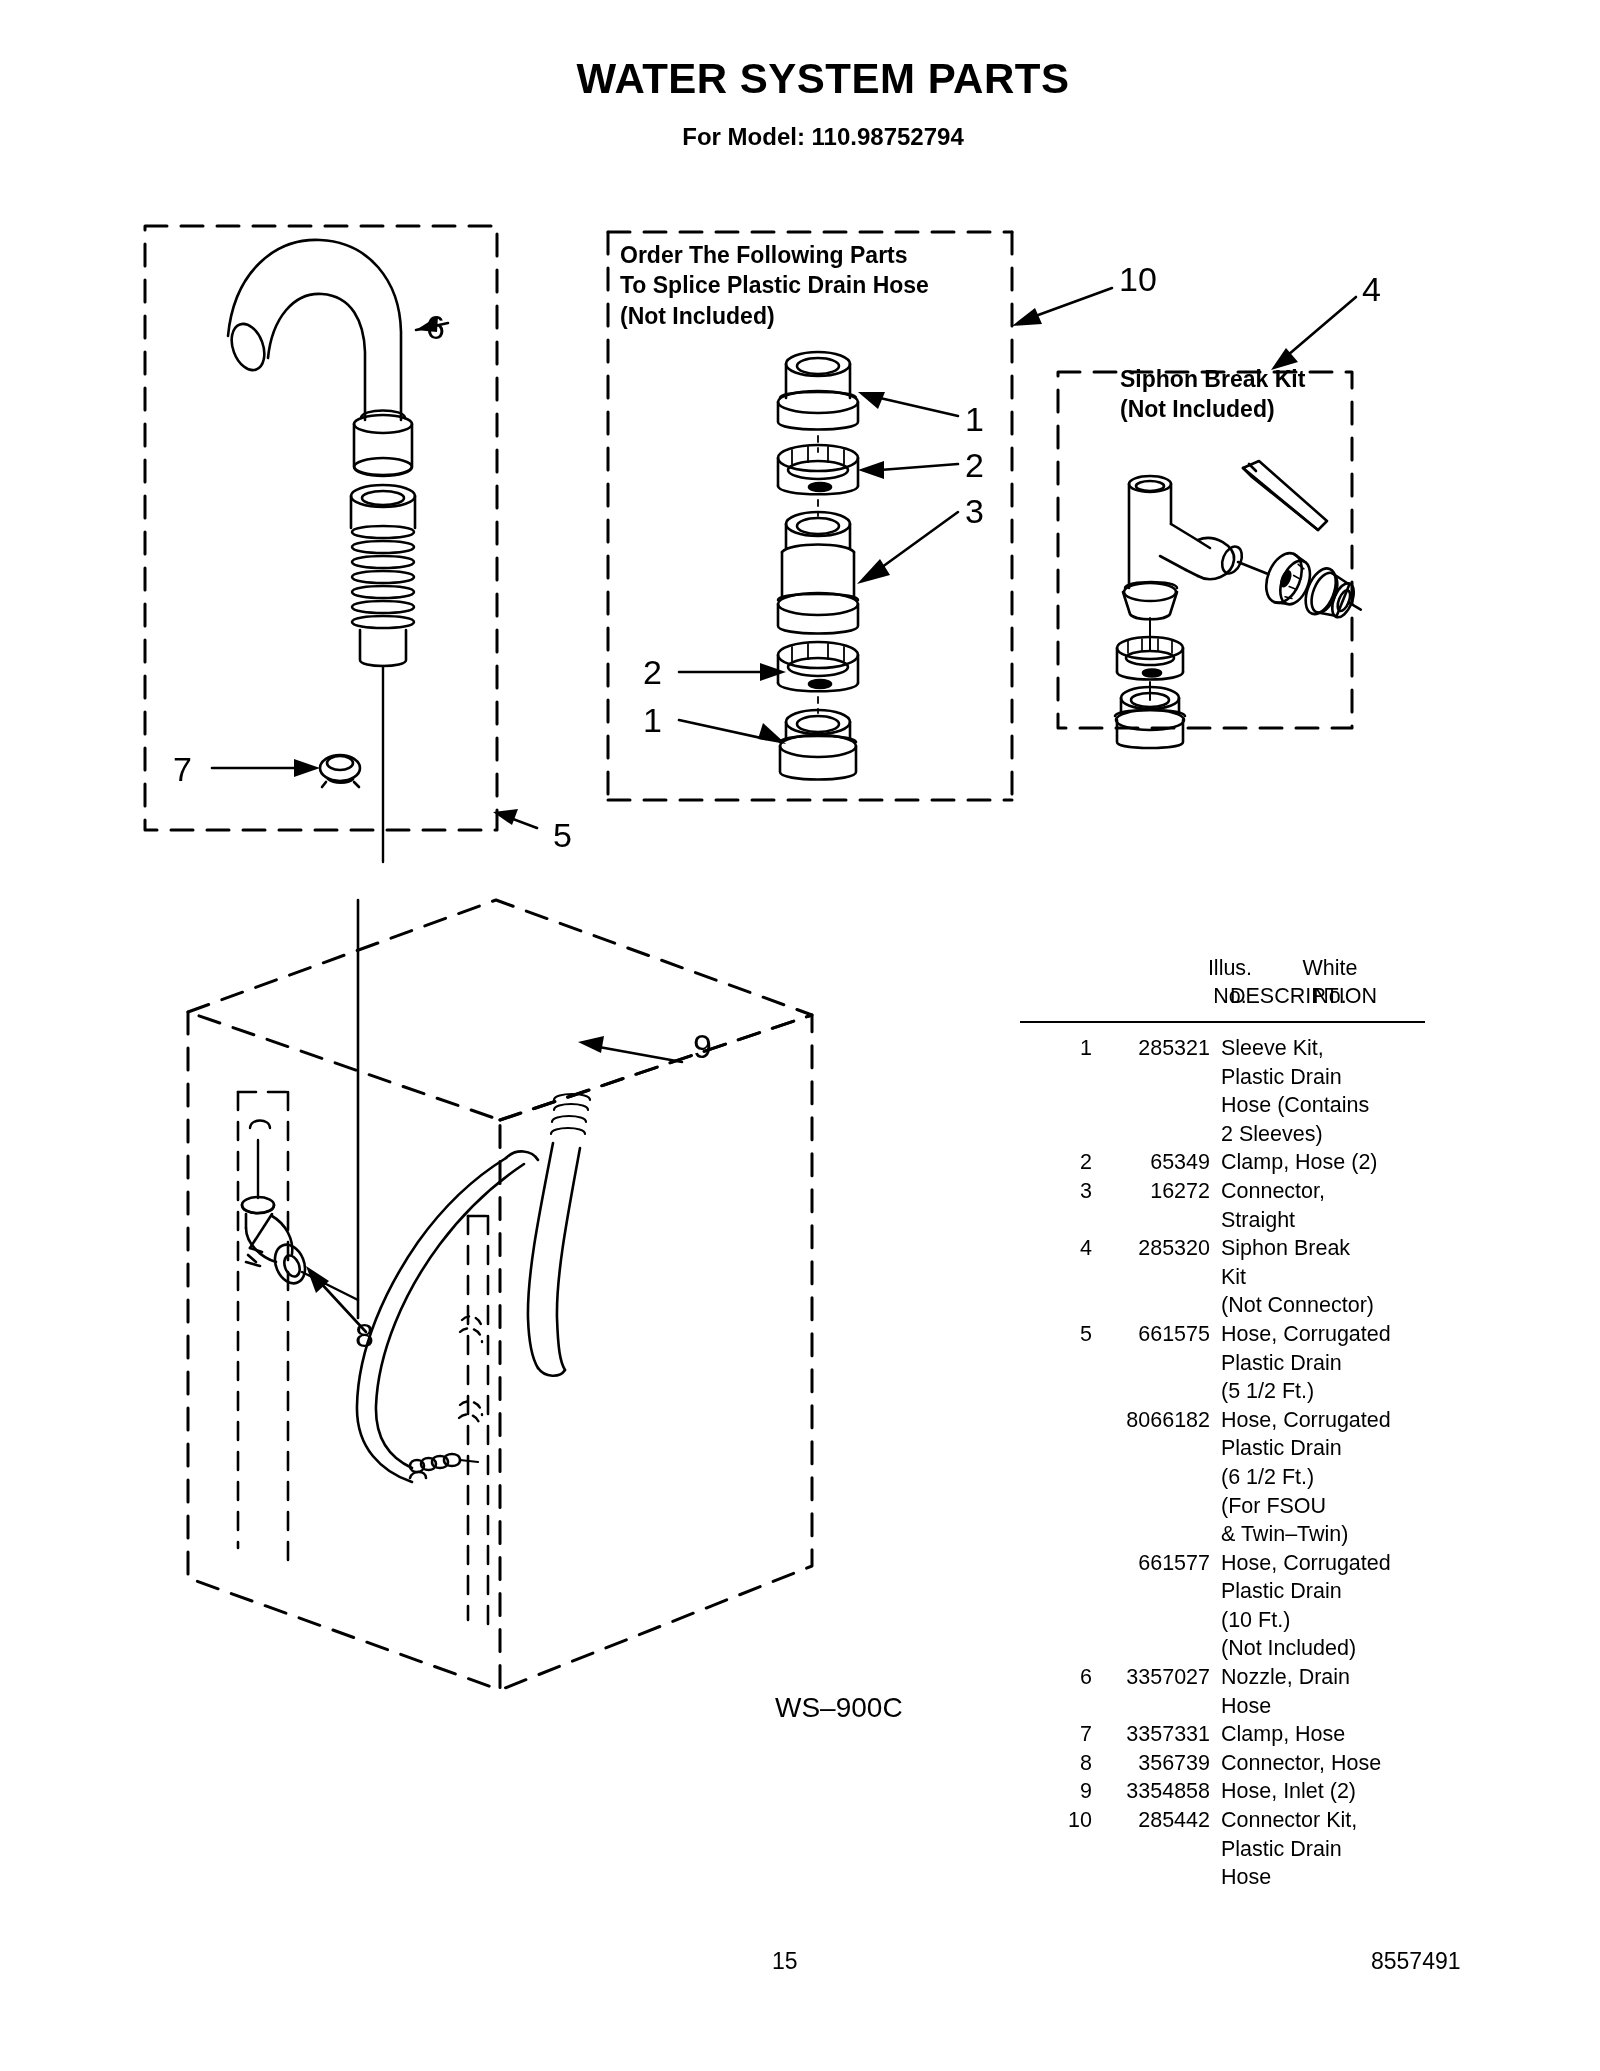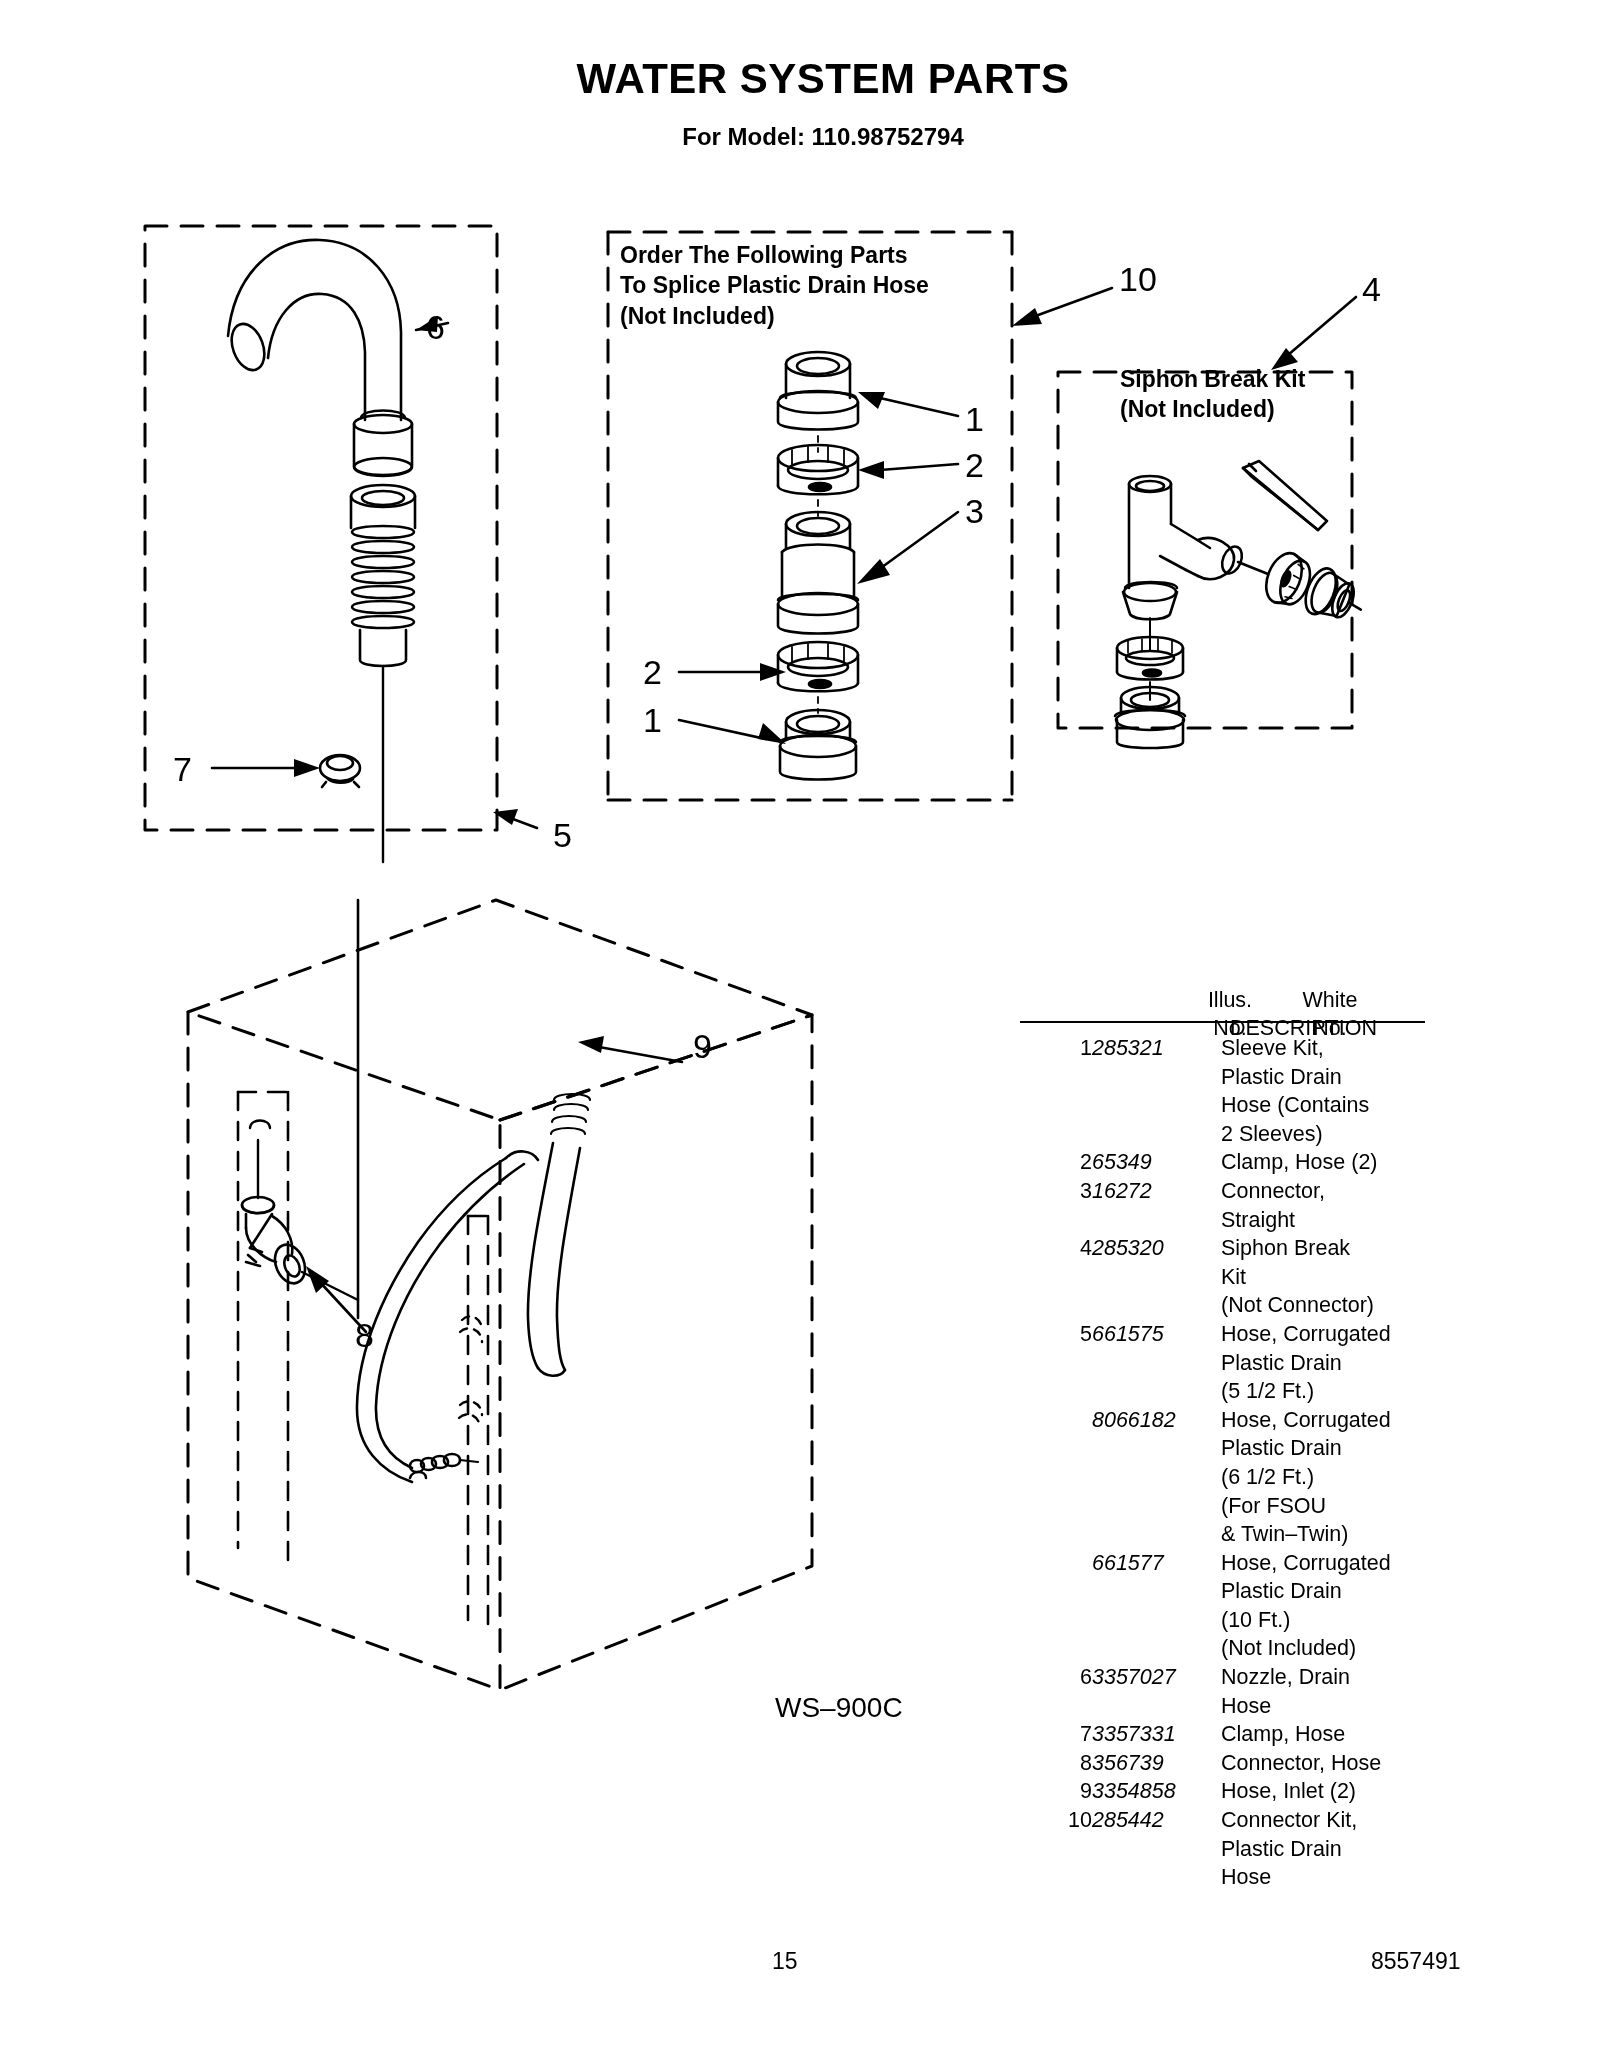--- a/index.html
+++ b/index.html
@@ -79,21 +79,20 @@
   }
   .pt-head {
     position: relative;
     height: 70px;
   }
   .pt-head .h-illus,
   .pt-head .h-part,
   .pt-head .h-desc {
     position: absolute;
     text-align: center;
-    margin-top: 32px;
   }
   .pt-head .h-illus { left: 0px;  width: 90px; }
   .pt-head .h-part  { left: 100px; width: 100px; }
   .pt-head .h-desc  { left: 210px; width: 230px; text-align: left; }
   .pt-head .l1 { position: absolute; top: 0; width: 100%; }
   .pt-head .l2 { position: absolute; top: 28px; width: 100%; }
   .pt-rule {
     position: absolute;
     left: 0px;
     top: 63px;
@@ -111,23 +110,22 @@
     align-items: flex-start;
     line-height: 1.33;
   }
   .pt-illus {
     width: 72px;
     text-align: right;
     flex: 0 0 72px;
   }
   .pt-part {
     width: 118px;
-    text-align: left;
+    text-align: right;
     flex: 0 0 118px;
-    font-style: italic;
   }
   .pt-desc {
     flex: 1 1 auto;
     padding-left: 11px;
     white-space: pre-line;
   }
 
   .ws-code {
     position: absolute;
     left: 775px;

